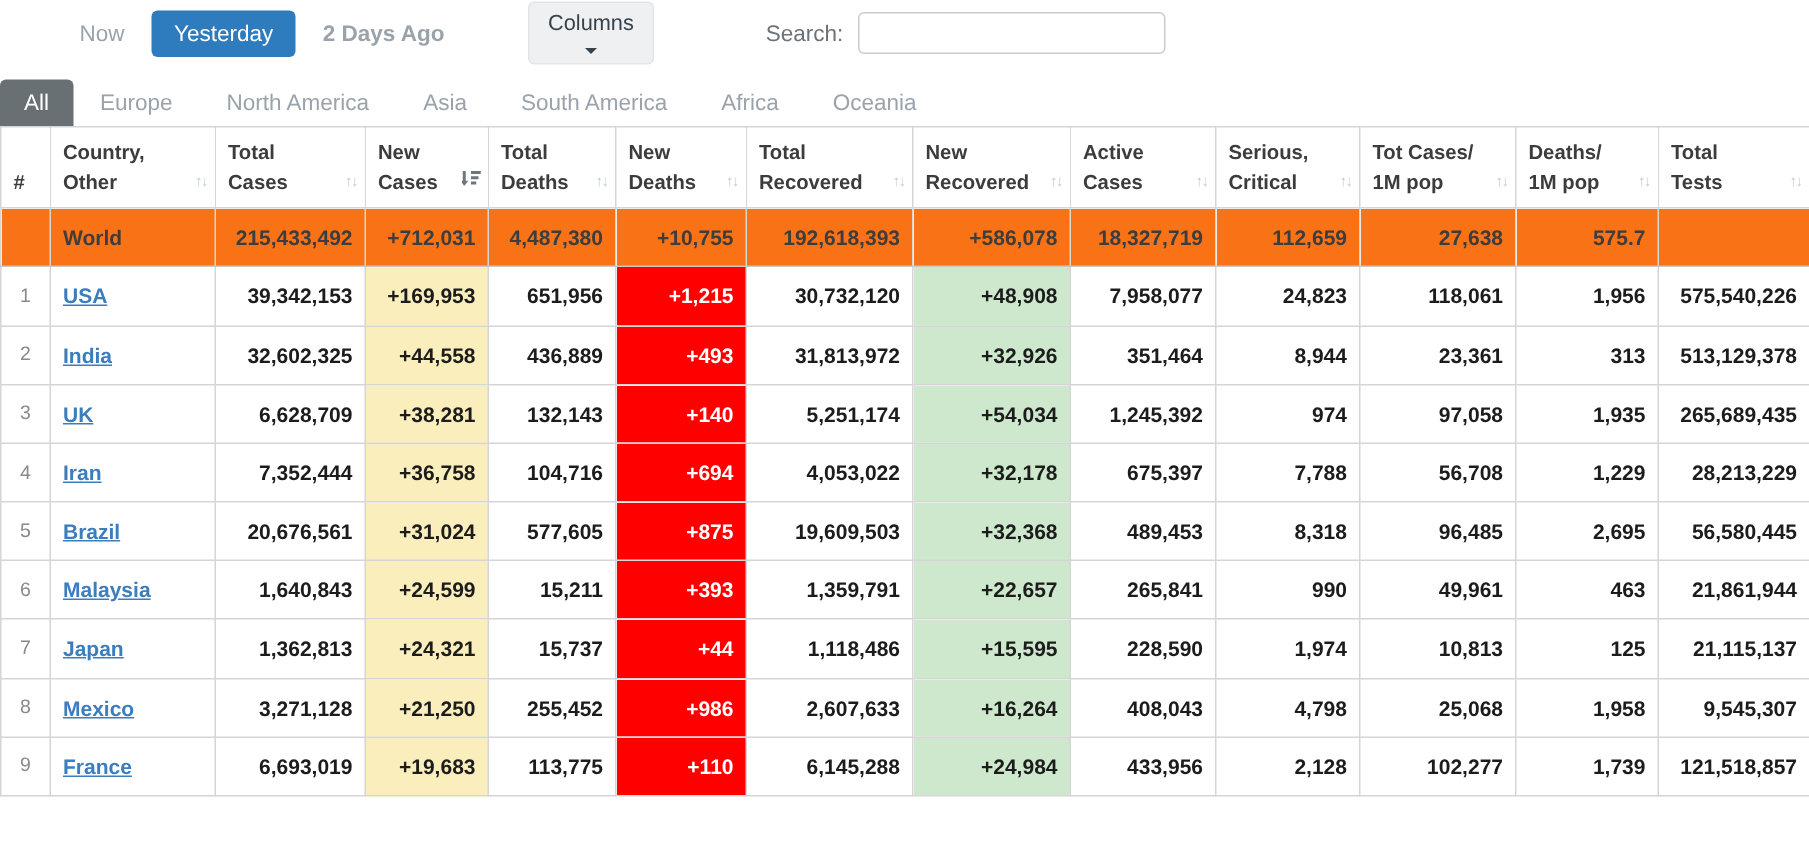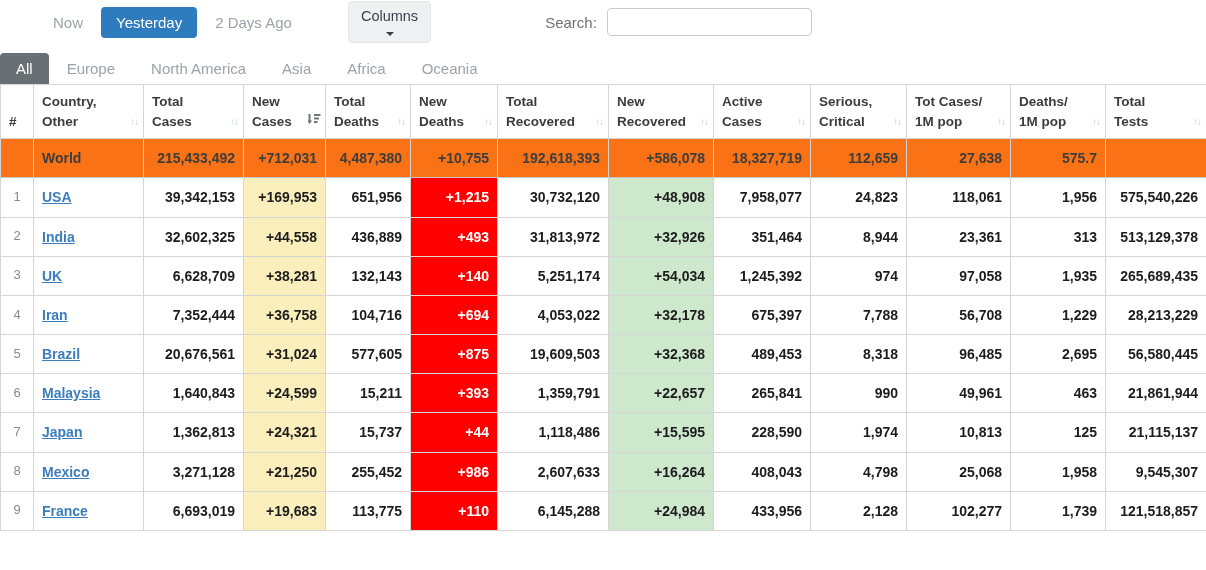--- a/index.html
+++ b/index.html
@@ -11,28 +11,28 @@
     color:#333;
   }
   
   .toolbar { display:flex; align-items:center; height:40px; padding-top:4px;padding-left:32px; }
   .time-link { font-size:15px; color:#9aa3ab; cursor:pointer; background:none; border:none; font-family:inherit; }
   .time-link.now { margin-left:15px; }
   .btn-yesterday {
     margin-left:12px; background:#2e7cbe; color:#fff; border:none; border-radius:4px;
     font-size:15px; padding:7px 15px; font-family:inherit; cursor:pointer;
   }
-  .time-link.days2 { margin-left:12px; }
+  .time-link.days2 { margin-left:12px;font-weight:bold; }
   .btn-columns {
     margin-left:50px; background:#eef0f2; border:1px solid #e2e5e7; border-radius:4px;
     color:#36424c; font-size:14.5px; padding:6px 12px; font-family:inherit; cursor:pointer;
     display:inline-flex; align-items:center; gap:8px;flex-direction:column;
   }
   .caret-down { width:0; height:0; border-left:4px solid transparent; border-right:4px solid transparent; border-top:4px solid #36424c; display:inline-block; }
-  .search-wrap { display:flex; align-items:center; margin-left:114px; }
+  .search-wrap { display:flex; align-items:center; margin-left:75px; }
   .search-label { font-size:15px; color:#6c7278; }
   .search-input {
     margin-left:10px; width:205px; height:28px; border:1px solid #c9ccce; border-radius:4px;
     font-family:inherit; font-size:14px; padding:0 8px; outline:none;
   }
   
   .tabs { display:flex; align-items:flex-end; margin-top:13px; }
   .tab { font-size:15px; color:#9aa3ab; padding:7px 18px; cursor:pointer; }
   .tab.active { background:#687074; color:#fff; border-radius:4px 4px 0 0; padding:7px 16px;text-align:right; }
   
@@ -71,20 +71,21 @@
     <span class="search-label">Search:</span>
     <input class="search-input" type="text" value="" style="">
   </div>
 </div>
 
 <div class="tabs">
     <div class="tab active">All</div>
     <div class="tab">Europe</div>
     <div class="tab">North America</div>
     <div class="tab">Asia</div>
+    <div class="tab">South America</div>
     <div class="tab">Africa</div>
     <div class="tab">Oceania</div>
   </div>
 
 <table>
   <colgroup>
     <col style="width:33px">
       <col style="width:110px">
       <col style="width:100px">
       <col style="width:82px">

